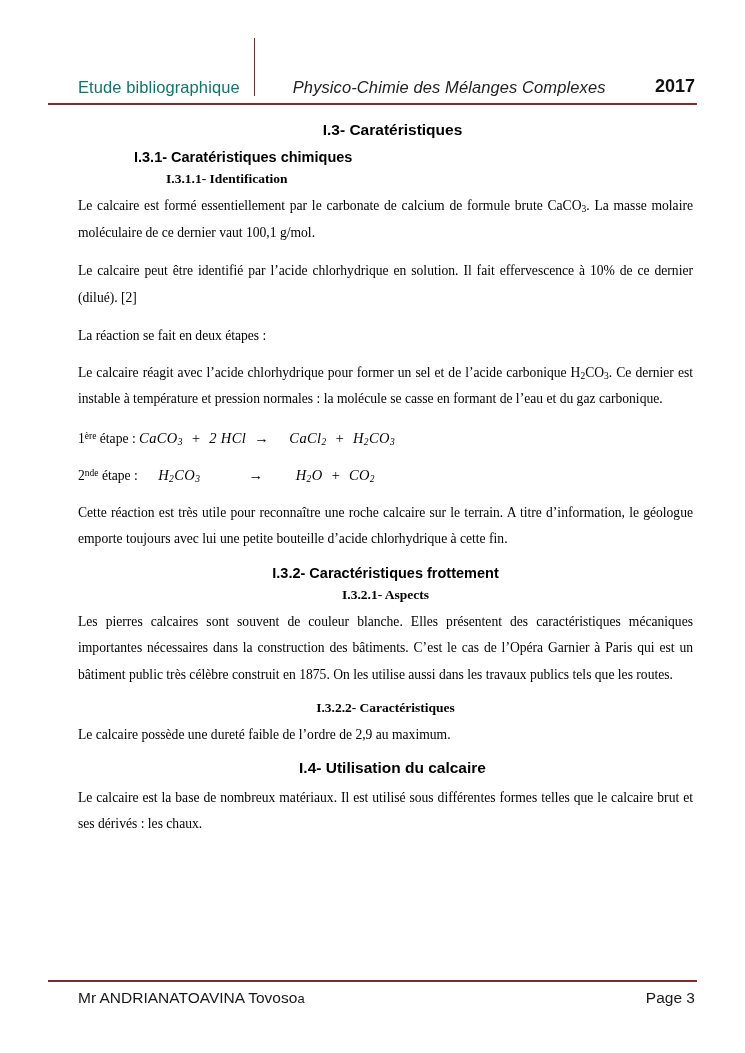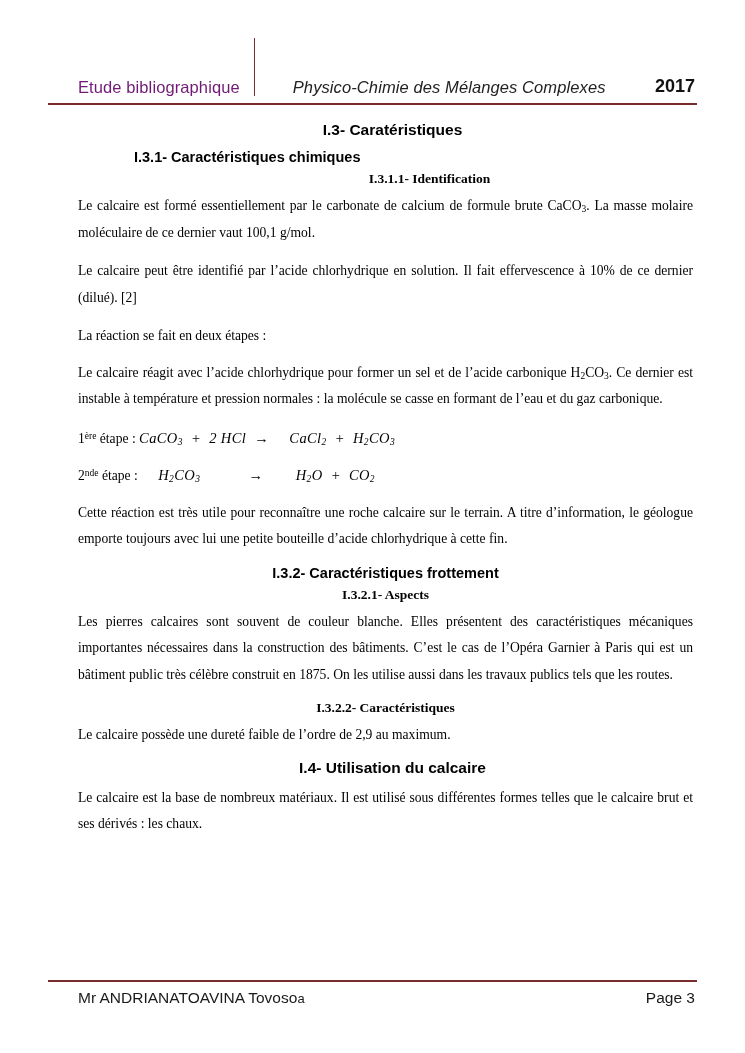--- a/index.html
+++ b/index.html
@@ -30,21 +30,21 @@
     display: flex;
     align-items: flex-end;
     border-bottom: 2.5px solid #7b2d2d;
     padding-bottom: 6px;
     padding-left: 30px;
     padding-right: 2px;
   }
   .header-left {
     font-family: "Liberation Sans", sans-serif;
     font-size: 16.5px;
-    color: #701a75;
+    color: #0f766e;
     padding-right: 14px;
     letter-spacing: .1px;
   }
   .header-sep {
     width: 1.6px;
     background: #7b2d2d;
     align-self: stretch;
     margin-bottom: 1px;
   }
   .header-mid {
@@ -87,21 +87,20 @@
     font-weight: bold;
     margin: 10px 0 4px 56px;
     color: #000;
   }
   h4.h-l3 {
     font-family: "Liberation Serif", serif;
     font-size: 13.5px;
     font-weight: bold;
     margin: 6px 0 6px 88px;
     color: #000;
-    text-align: center;
   }
   h3.h-l2.center, h4.h-l3.center {
     margin-left: 0;
     text-align: center;
   }
 
   p.para {
     font-size: 13.6px;
     line-height: 1.95;
     text-align: justify;
@@ -156,21 +155,21 @@
     <div class="header-left">Etude bibliographique</div>
     <div class="header-sep"></div>
     <div class="header-mid">Physico-Chimie des Mélanges Complexes</div>
     <div class="header-right">2017</div>
   </div>
 
   <div class="content">
 
     <h2 class="h-l1">I.3-  Caratéristiques</h2>
 
-    <h3 class="h-l2">I.3.1-  Caractéristiques chimiques</h3>
+    <h3 class="h-l2">I.3.1-  Caratéristiques chimiques</h3>
 
     <h4 class="h-l3">I.3.1.1-  Identification</h4>
 
     <p class="para">Le calcaire est formé essentiellement par le carbonate de calcium de formule brute CaCO<sub>3</sub>. La masse molaire moléculaire de ce dernier vaut 100,1 g/mol.</p>
 
     <p class="para">Le calcaire peut être identifié par l’acide chlorhydrique en solution. Il fait effervescence à 10% de ce dernier (dilué). [2]</p>
 
     <p class="para tight">La réaction se fait en deux étapes :</p>
 
     <p class="para">Le calcaire réagit avec l’acide chlorhydrique pour former un sel et de l’acide carbonique H<sub>2</sub>CO<sub>3</sub>. Ce dernier est instable à température et pression normales : la molécule se casse en formant de l’eau et du gaz carbonique.</p>

